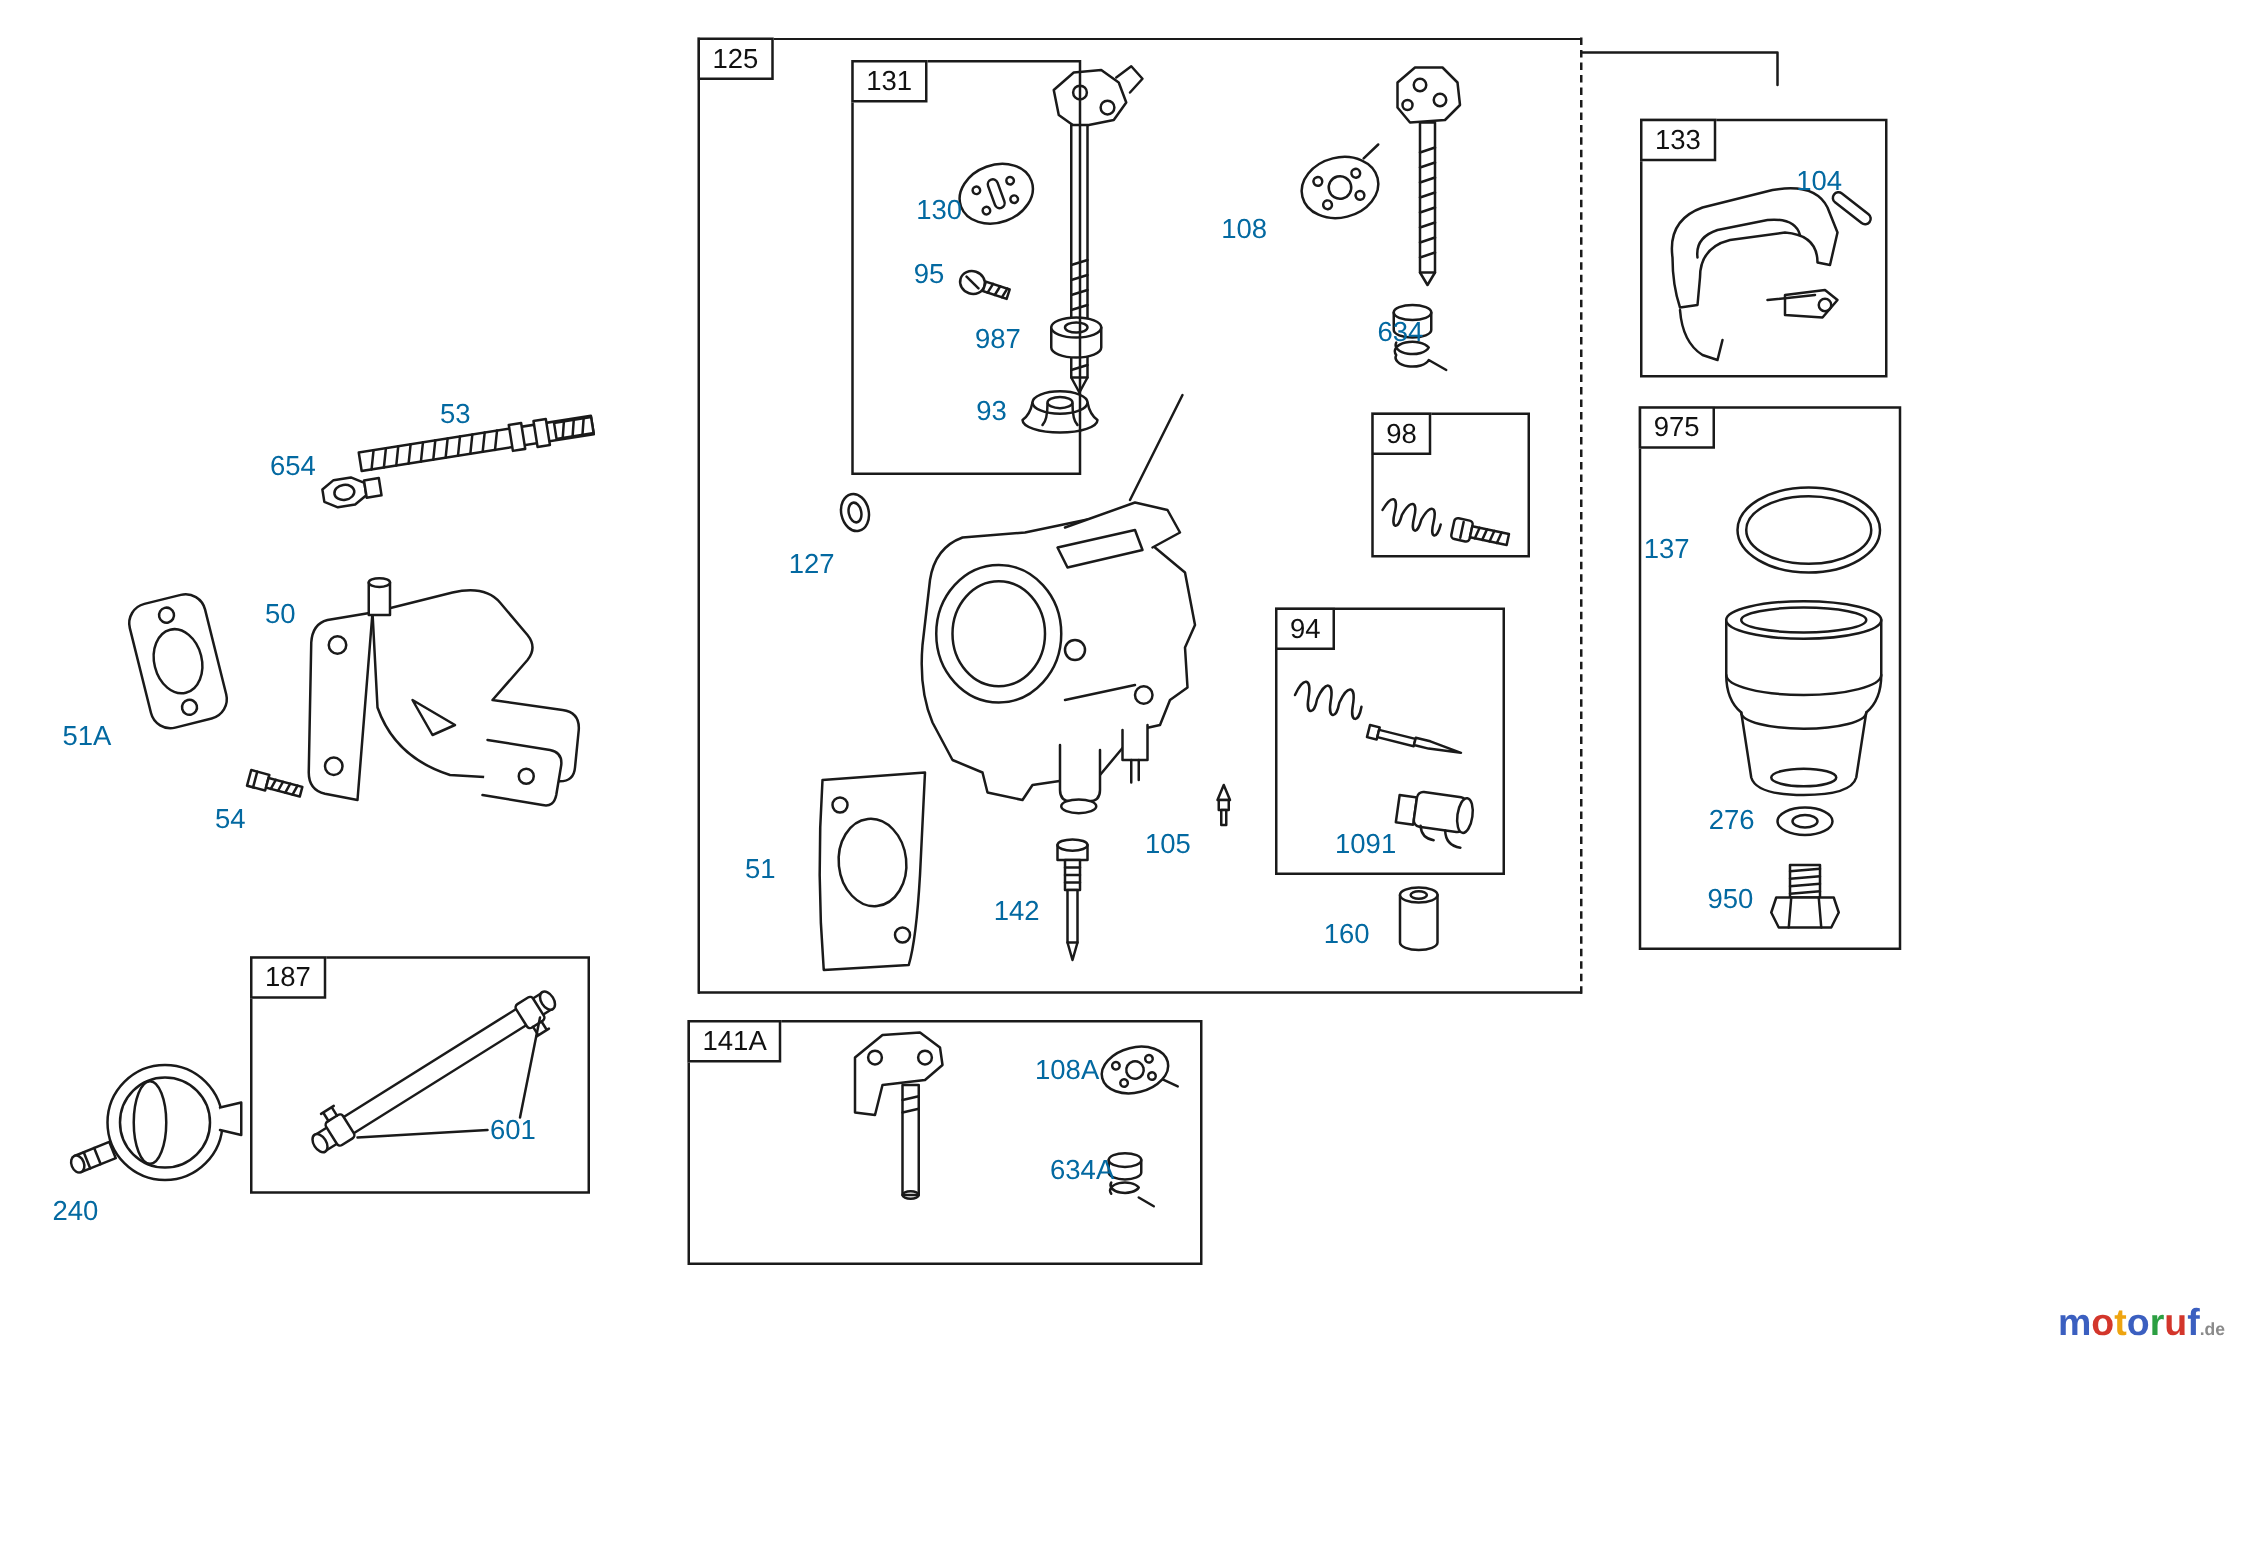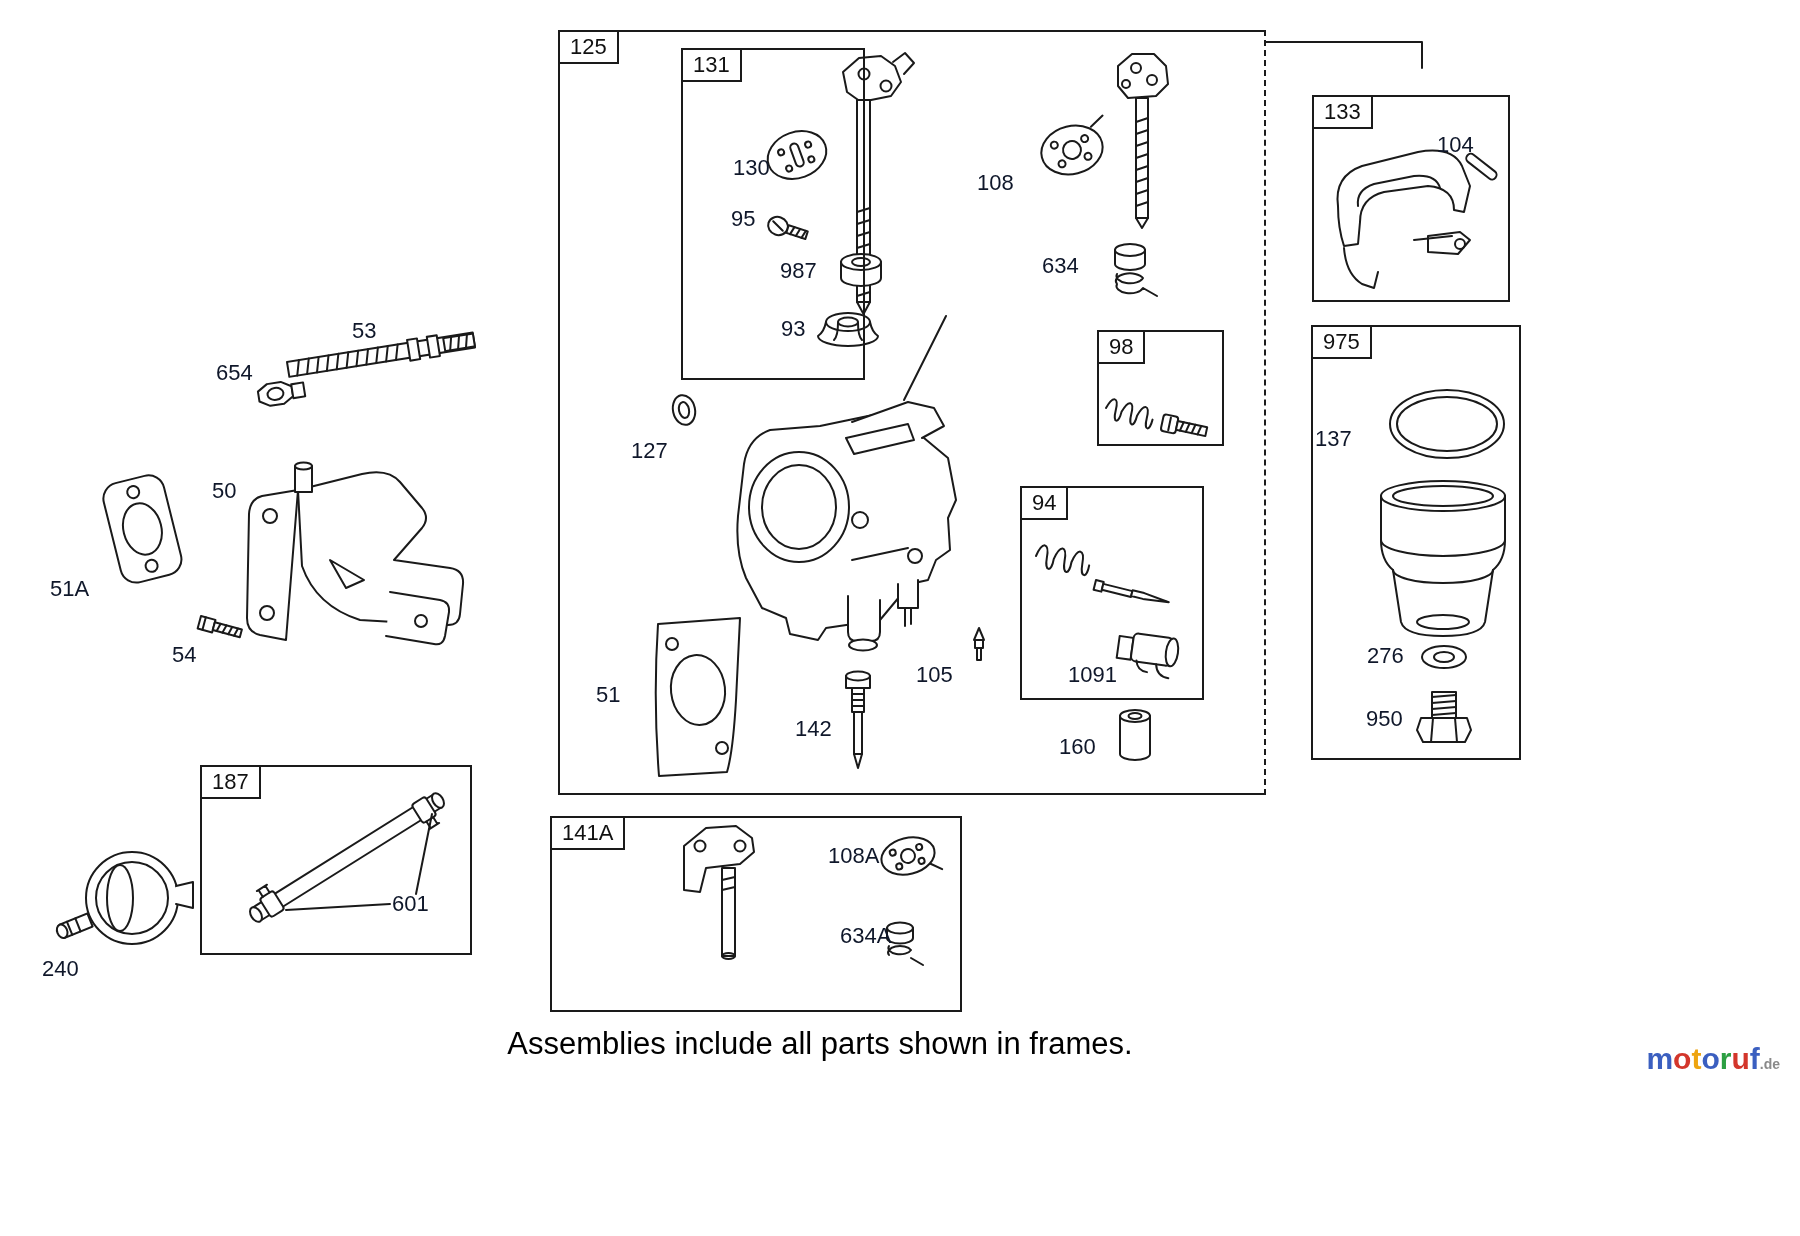--- a/index.html
+++ b/index.html
@@ -8,21 +8,21 @@
   .canvas { position:relative; width:1800px; height:1236px; background:#fff; overflow:hidden;border-radius:30px; }
   .art { position:absolute; left:0; top:0; }
   .frame { position:absolute; border:2px solid #1a1a1a; background:transparent; }
   .frame.dashed-right { border-right-style:dashed; }
   .flabel {
     position:absolute; left:-2px; top:-2px;
     border:2px solid #1a1a1a; background:#fff;
     padding:2px 10px 3px; font-size:22px; color:#111; line-height:1.15;
     white-space:nowrap;
   }
-  .plabel { position:absolute; font-size:22px; color:#0f172a; white-space:nowrap; }
+  .plabel { position:absolute; font-size:22px; color:#0369a1; white-space:nowrap; }
   .caption { position:absolute; left:0; width:1640px; top:1026px; text-align:center; font-size:31px; color:#000; }
   .logo { position:absolute; right:20px; top:1042px; font-size:30px; font-weight:bold; white-space:nowrap; }
   .logo-letter { display:inline-block; }
   .logo-suffix { font-size:14px; color:#8a8a8a; font-weight:bold; vertical-align:baseline; }
 </style>
 </head>
 <body>
 
 <div class="canvas">
 
@@ -338,33 +338,32 @@
   <div class="plabel" style="left:212px; top:478px;">50</div>
   <div class="plabel" style="left:50px;  top:576px;">51A</div>
   <div class="plabel" style="left:172px; top:642px;">54</div>
   <div class="plabel" style="left:42px;  top:956px;">240</div>
   <div class="plabel" style="left:392px; top:891px;">601</div>
   <div class="plabel" style="left:733px; top:155px;">130</div>
   <div class="plabel" style="left:731px; top:206px;">95</div>
   <div class="plabel" style="left:780px; top:258px;">987</div>
   <div class="plabel" style="left:781px; top:316px;">93</div>
   <div class="plabel" style="left:977px; top:170px;">108</div>
-  <div class="plabel" style="left:1042px; top:253px;">634</div>
+  <div class="plabel" style="left:1102px; top:253px;">634</div>
   <div class="plabel" style="left:631px; top:438px;">127</div>
   <div class="plabel" style="left:596px; top:682px;">51</div>
   <div class="plabel" style="left:795px; top:716px;">142</div>
   <div class="plabel" style="left:916px; top:662px;text-align:right;">105</div>
   <div class="plabel" style="left:1068px; top:662px;">1091</div>
   <div class="plabel" style="left:1059px; top:734px;">160</div>
   <div class="plabel" style="left:1437px; top:132px;">104</div>
   <div class="plabel" style="left:1315px; top:426px;">137</div>
   <div class="plabel" style="left:1367px; top:643px;">276</div>
   <div class="plabel" style="left:1366px; top:706px;">950</div>
   <div class="plabel" style="left:828px; top:843px;">108A</div>
   <div class="plabel" style="left:840px; top:923px;">634A</div>
 
-  <div class="caption">Assemblies include all parts shown in frames.</div>
 
   <div class="logo">
     <span class="logo-letter" style="color: rgb(59, 95, 192);">m</span><span class="logo-letter" style="color: rgb(211, 54, 43);">o</span><span class="logo-letter" style="color: rgb(238, 164, 16);">t</span><span class="logo-letter" style="color: rgb(59, 95, 192);">o</span><span class="logo-letter" style="color: rgb(44, 159, 66);">r</span><span class="logo-letter" style="color: rgb(211, 54, 43);">u</span><span class="logo-letter" style="color: rgb(59, 95, 192);">f</span><span class="logo-suffix">.de</span>
   </div>
 
 </div>
 
 </body></html>

